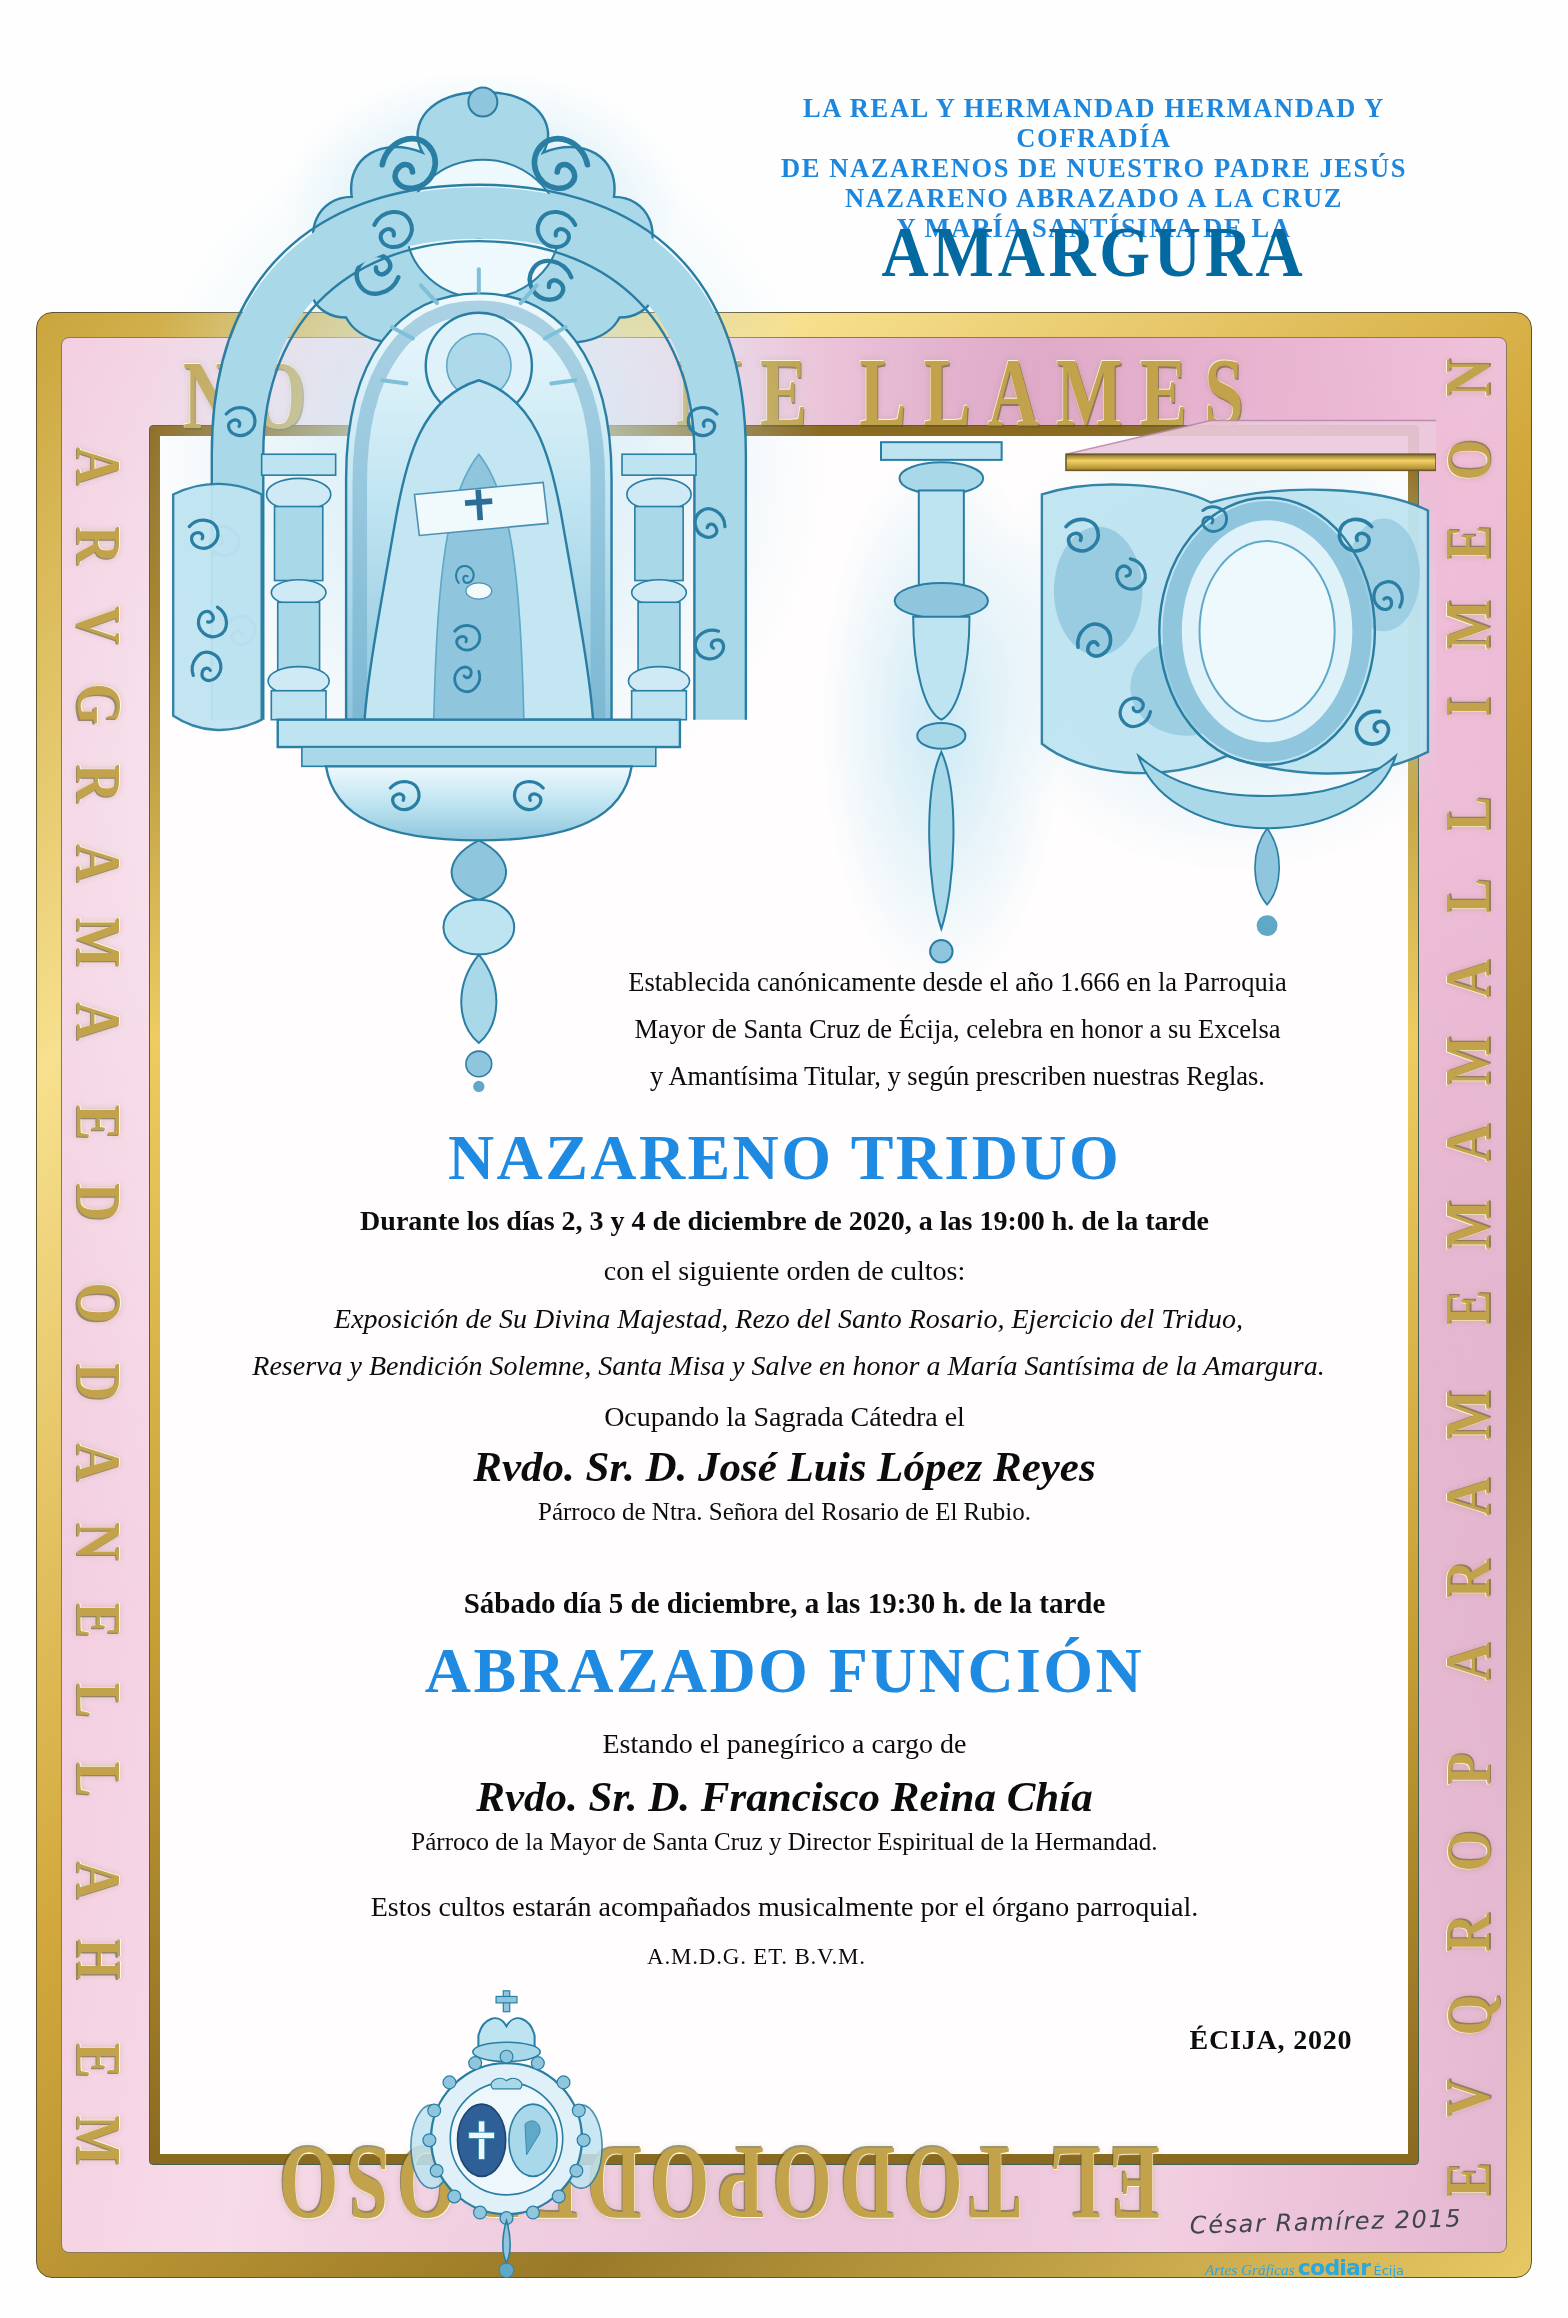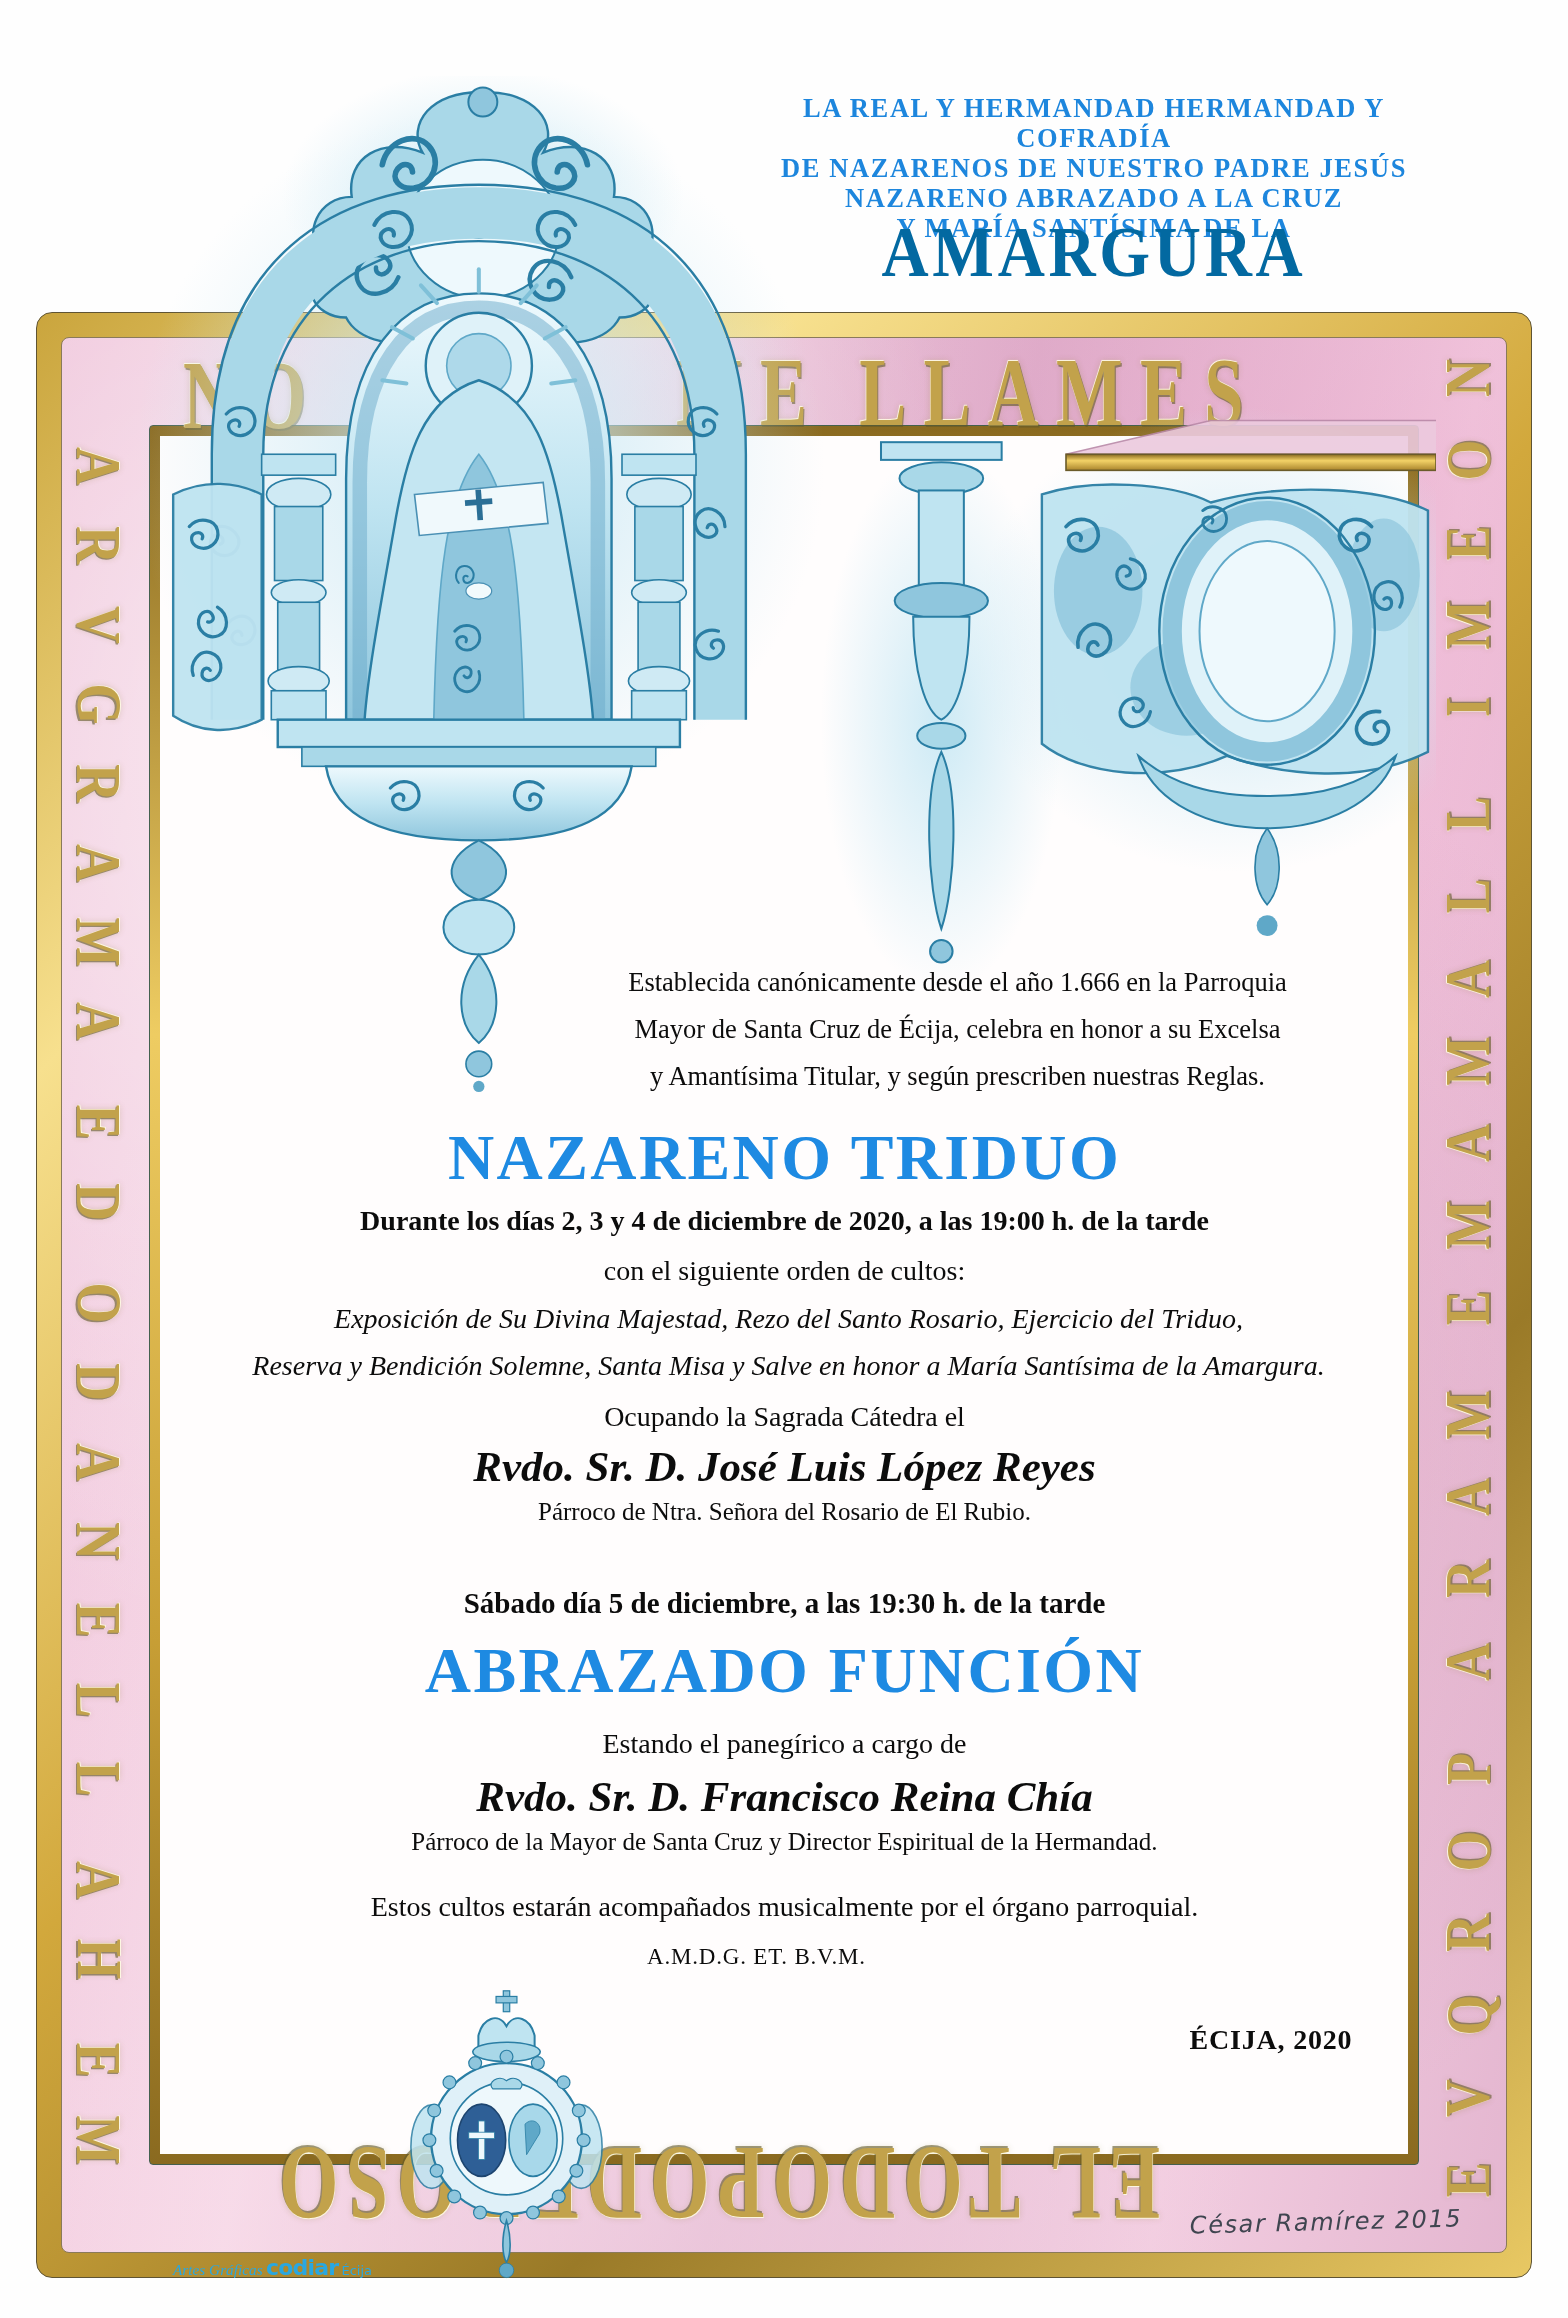--- a/index.html
+++ b/index.html
@@ -60,21 +60,21 @@
   .t-estando{left:173px;top:1728px;width:1223px;font-size:28px;}
   .t-rvdo2{left:173px;top:1772px;width:1223px;font-weight:700;font-style:italic;font-size:43px;}
   .t-parr2{left:173px;top:1828px;width:1223px;font-size:25px;}
   .t-musica{left:173px;top:1891px;width:1223px;font-size:28px;}
   .t-amdg{left:173px;top:1944px;width:1167px;font-size:23px;letter-spacing:0.8px;}
   .t-ecija{left:1110px;top:2024px;width:322px;font-weight:700;font-size:28px;letter-spacing:0.8px;}
 
   .signature{position:absolute;left:1181px;top:2208px;width:290px;z-index:7;text-align:center;
         font-family:"DejaVu Sans",sans-serif;font-style:italic;font-size:24px;color:#3f4550;
         transform:rotate(-1.5deg);letter-spacing:1.6px;}
-  .printer{position:absolute;left:173px;top:2256px;width:1231px;z-index:8;text-align:left;
+  .printer{position:absolute;left:173px;top:2256px;width:1231px;z-index:8;text-align:right;
         color:#29a7e0;line-height:24px;}
   .printer .p1{font-style:italic;font-size:15.3px;font-family:"Liberation Serif",serif;}
   .printer .p2{font-weight:700;font-size:22px;font-family:"DejaVu Sans",sans-serif;letter-spacing:-0.8px;}
   .printer .p3{font-size:13px;font-family:"DejaVu Sans",sans-serif;}
 
   .artwork{position:absolute;left:141px;top:76px;width:1295px;height:1034px;z-index:6;}
   .emblem{position:absolute;left:398px;top:1986px;width:217px;height:294px;z-index:7;}
 </style>
 </head>
 <body>

